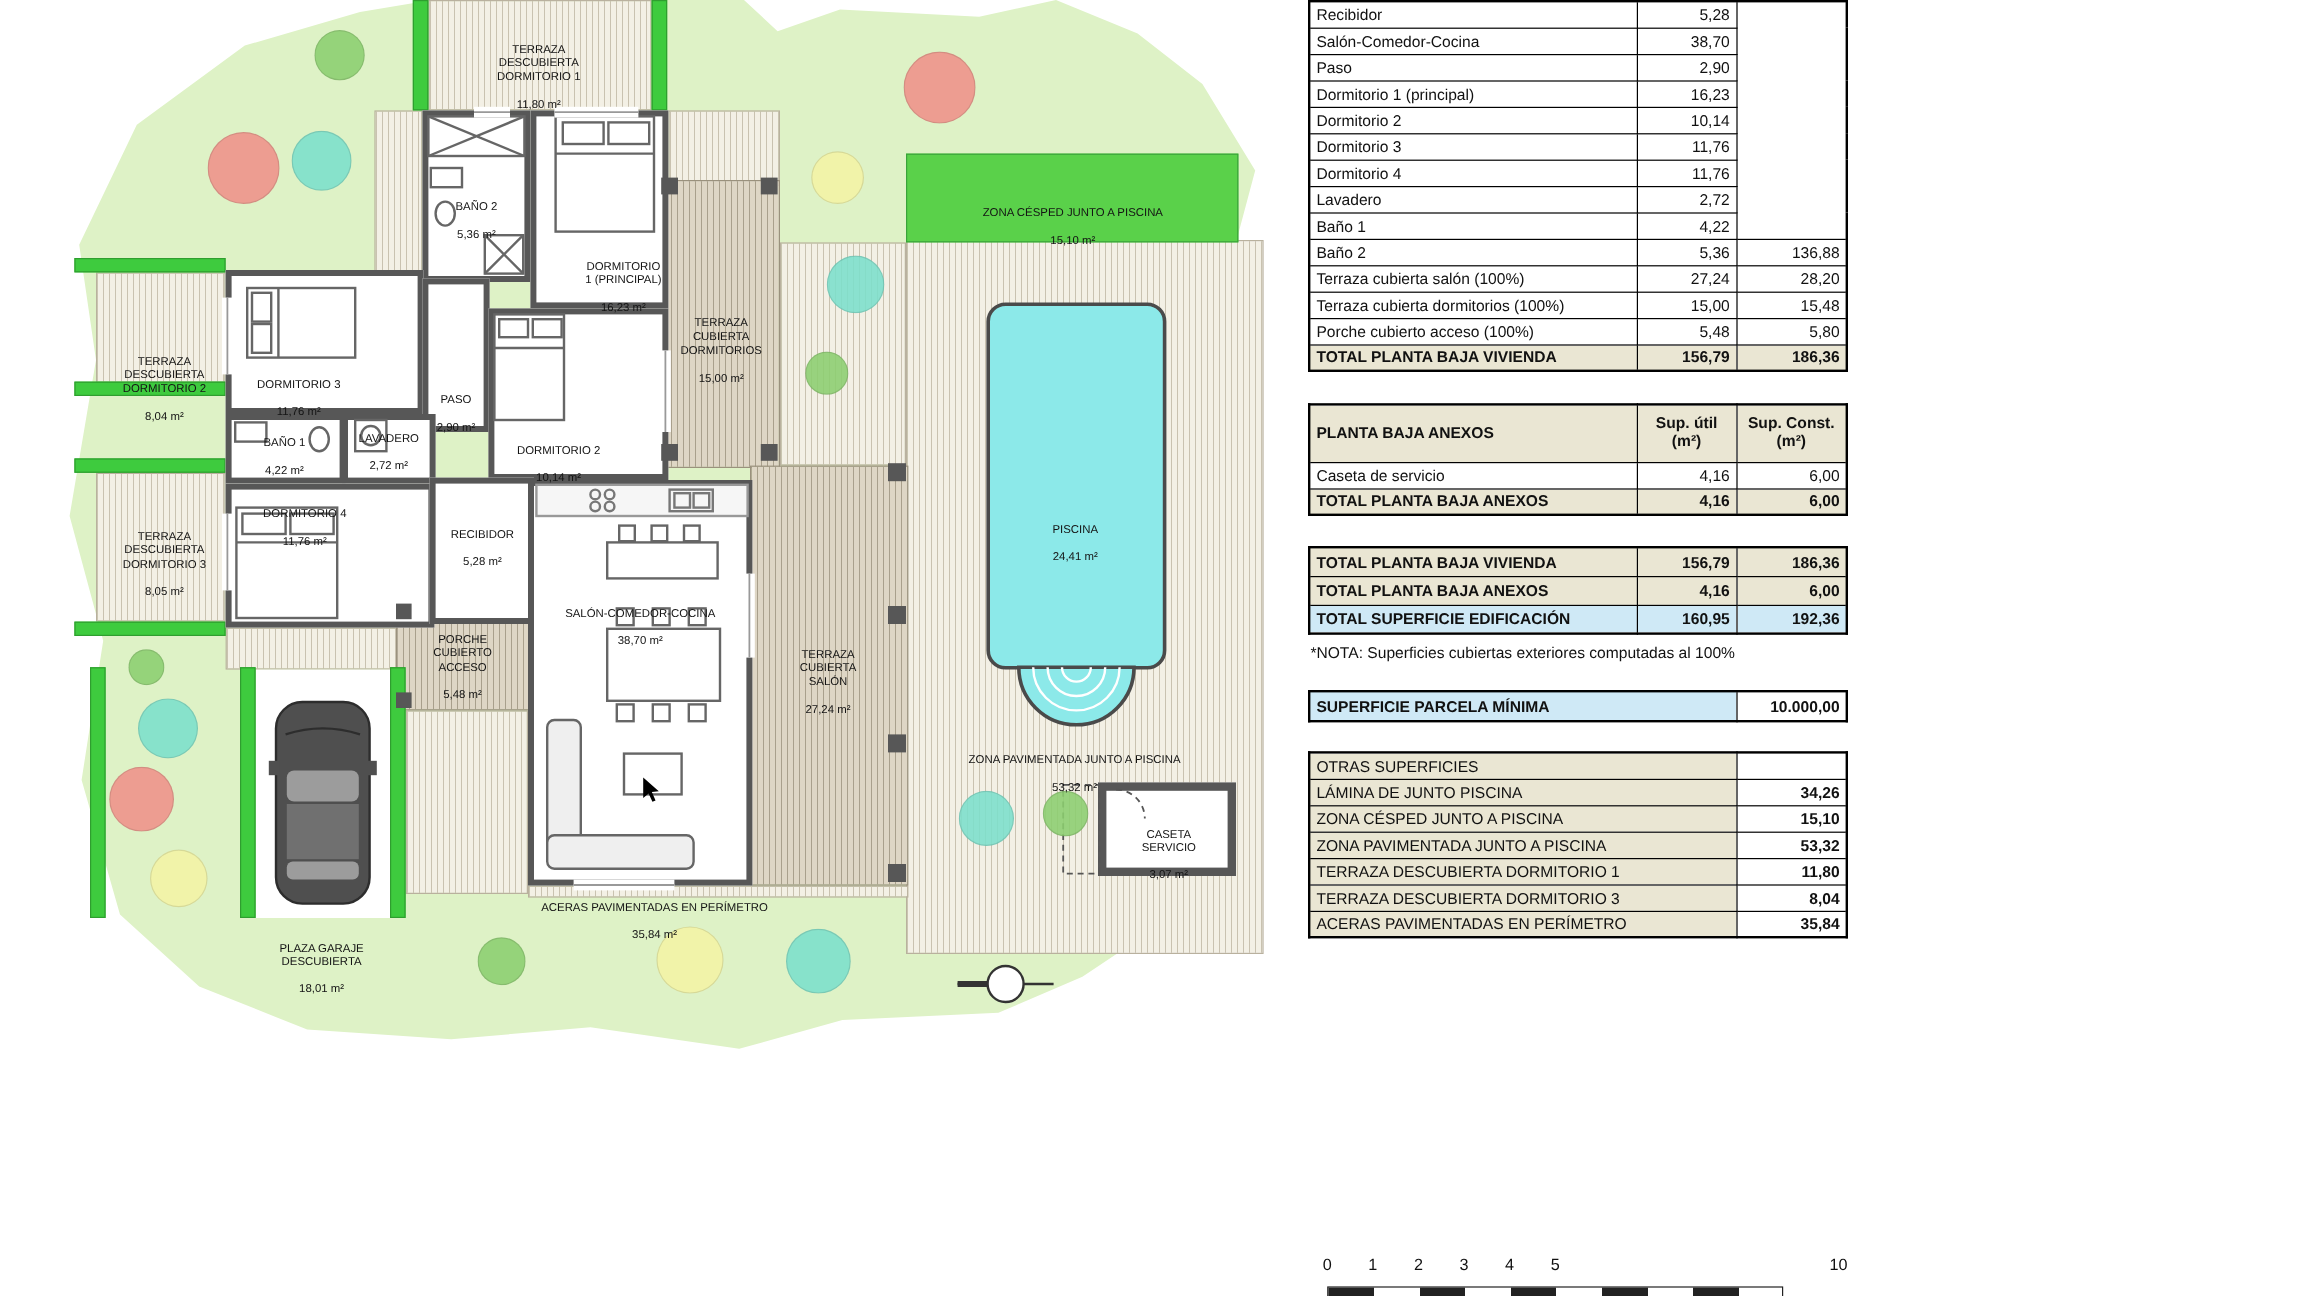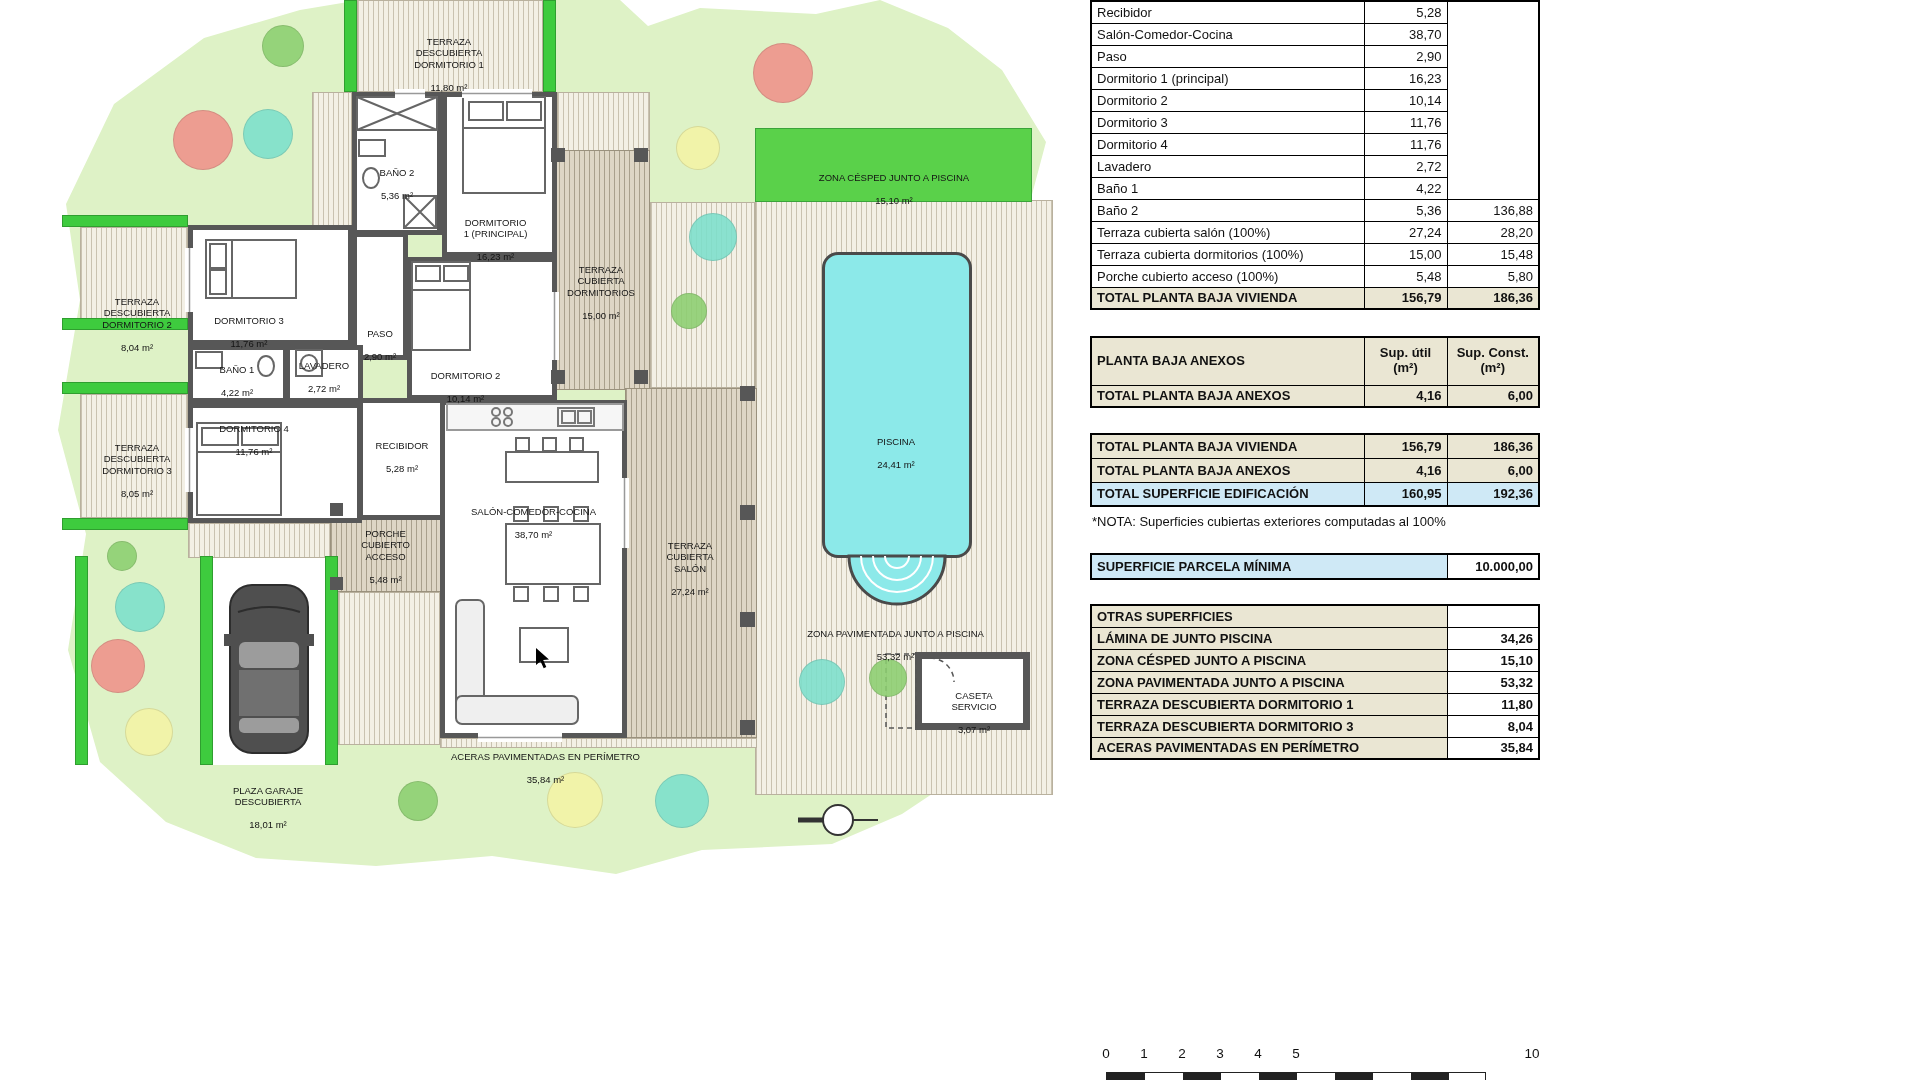--- a/index.html
+++ b/index.html
@@ -39,21 +39,21 @@
   .t-anexos th{background:var(--beige,#eae6d3);font-weight:bold;text-align:center;
     white-space:pre-line;height:48px;line-height:1.15}
   .t-anexos th.lefthdr{text-align:left}
   .t-summary td{font-weight:bold;height:24px}
   .t-summary tr.beigerow td{background:var(--beige,#eae6d3)}
   .t-anexos{margin-top:26px}.t-summary{margin-top:25px}
   .note{margin-top:7px;font-size:13px;padding-left:2px}
   .t-parcela{margin-top:24px}.t-parcela td{font-weight:bold;height:25px}
   .t-parcela td:first-child{background:var(--blue,#cfe9f6)}
   .t-otras{margin-top:24px}
-  .t-otras td:first-child{background:var(--beige,#eae6d3);font-weight:bold}
+  .t-otras td:first-child{background:var(--beige,#eae6d3);font-weight:normal}
   .t-otras td:last-child{font-weight:bold;text-align:right}
 
   
   .scalebar{position:absolute;left:0;top:1046px;width:1920px;height:34px;z-index:40}
   .scalebar span{position:absolute;width:24px;text-align:center;font-size:13.5px}
   .scalebar span:nth-of-type(1){left:1094px}.scalebar span:nth-of-type(2){left:1132px}
   .scalebar span:nth-of-type(3){left:1170px}.scalebar span:nth-of-type(4){left:1208px}
   .scalebar span:nth-of-type(5){left:1246px}.scalebar span:nth-of-type(6){left:1284px}
   .scalebar span:nth-of-type(7){left:1520px}
   .ruler{position:absolute;left:1106px;top:26px;width:380px;height:12px;border:1px solid #222;
@@ -258,21 +258,21 @@
   </svg>
 
   <div class="plabel" style="left:358px;top:24px;width:182px">
     <span class="nm">TERRAZA
 DESCUBIERTA
 DORMITORIO 1</span>
     <span class="ar">11,80 m²</span></div>
   <div class="plabel" style="left:357px;top:155px;width:80px">
     <span class="nm">BAÑO 2</span>
     <span class="ar">5,36 m²</span></div>
-  <div class="plabel" style="left:438px;top:205px;width:115px">
+  <div class="plabel" style="left:462px;top:205px;width:115px">
     <span class="nm">DORMITORIO
 1 (PRINCIPAL)</span>
     <span class="ar">16,23 m²</span></div>
   <div class="plabel" style="left:551px;top:252px;width:100px">
     <span class="nm">TERRAZA
 CUBIERTA
 DORMITORIOS</span>
     <span class="ar">15,00 m²</span></div>
   <div class="plabel" style="left:83px;top:284px;width:108px">
     <span class="nm">TERRAZA
@@ -429,20 +429,25 @@
         <col style="width:92px">
       </colgroup>
     <tbody>
       <tr>
         <th class="lefthdr">PLANTA BAJA ANEXOS</th>
         <th>Sup. útil
 (m²)</th>
         <th>Sup. Const.
 (m²)</th>
       </tr>
+      <tr>
+          <td>Caseta de servicio</td>
+          <td class="num">4,16</td>
+          <td class="num">6,00</td>
+        </tr>
       <tr class="total">
         <td>TOTAL PLANTA BAJA ANEXOS</td>
         <td class="num">4,16</td>
         <td class="num">6,00</td>
       </tr>
     </tbody>
   </table>
 
   <table class="t t-summary">
     <colgroup>

